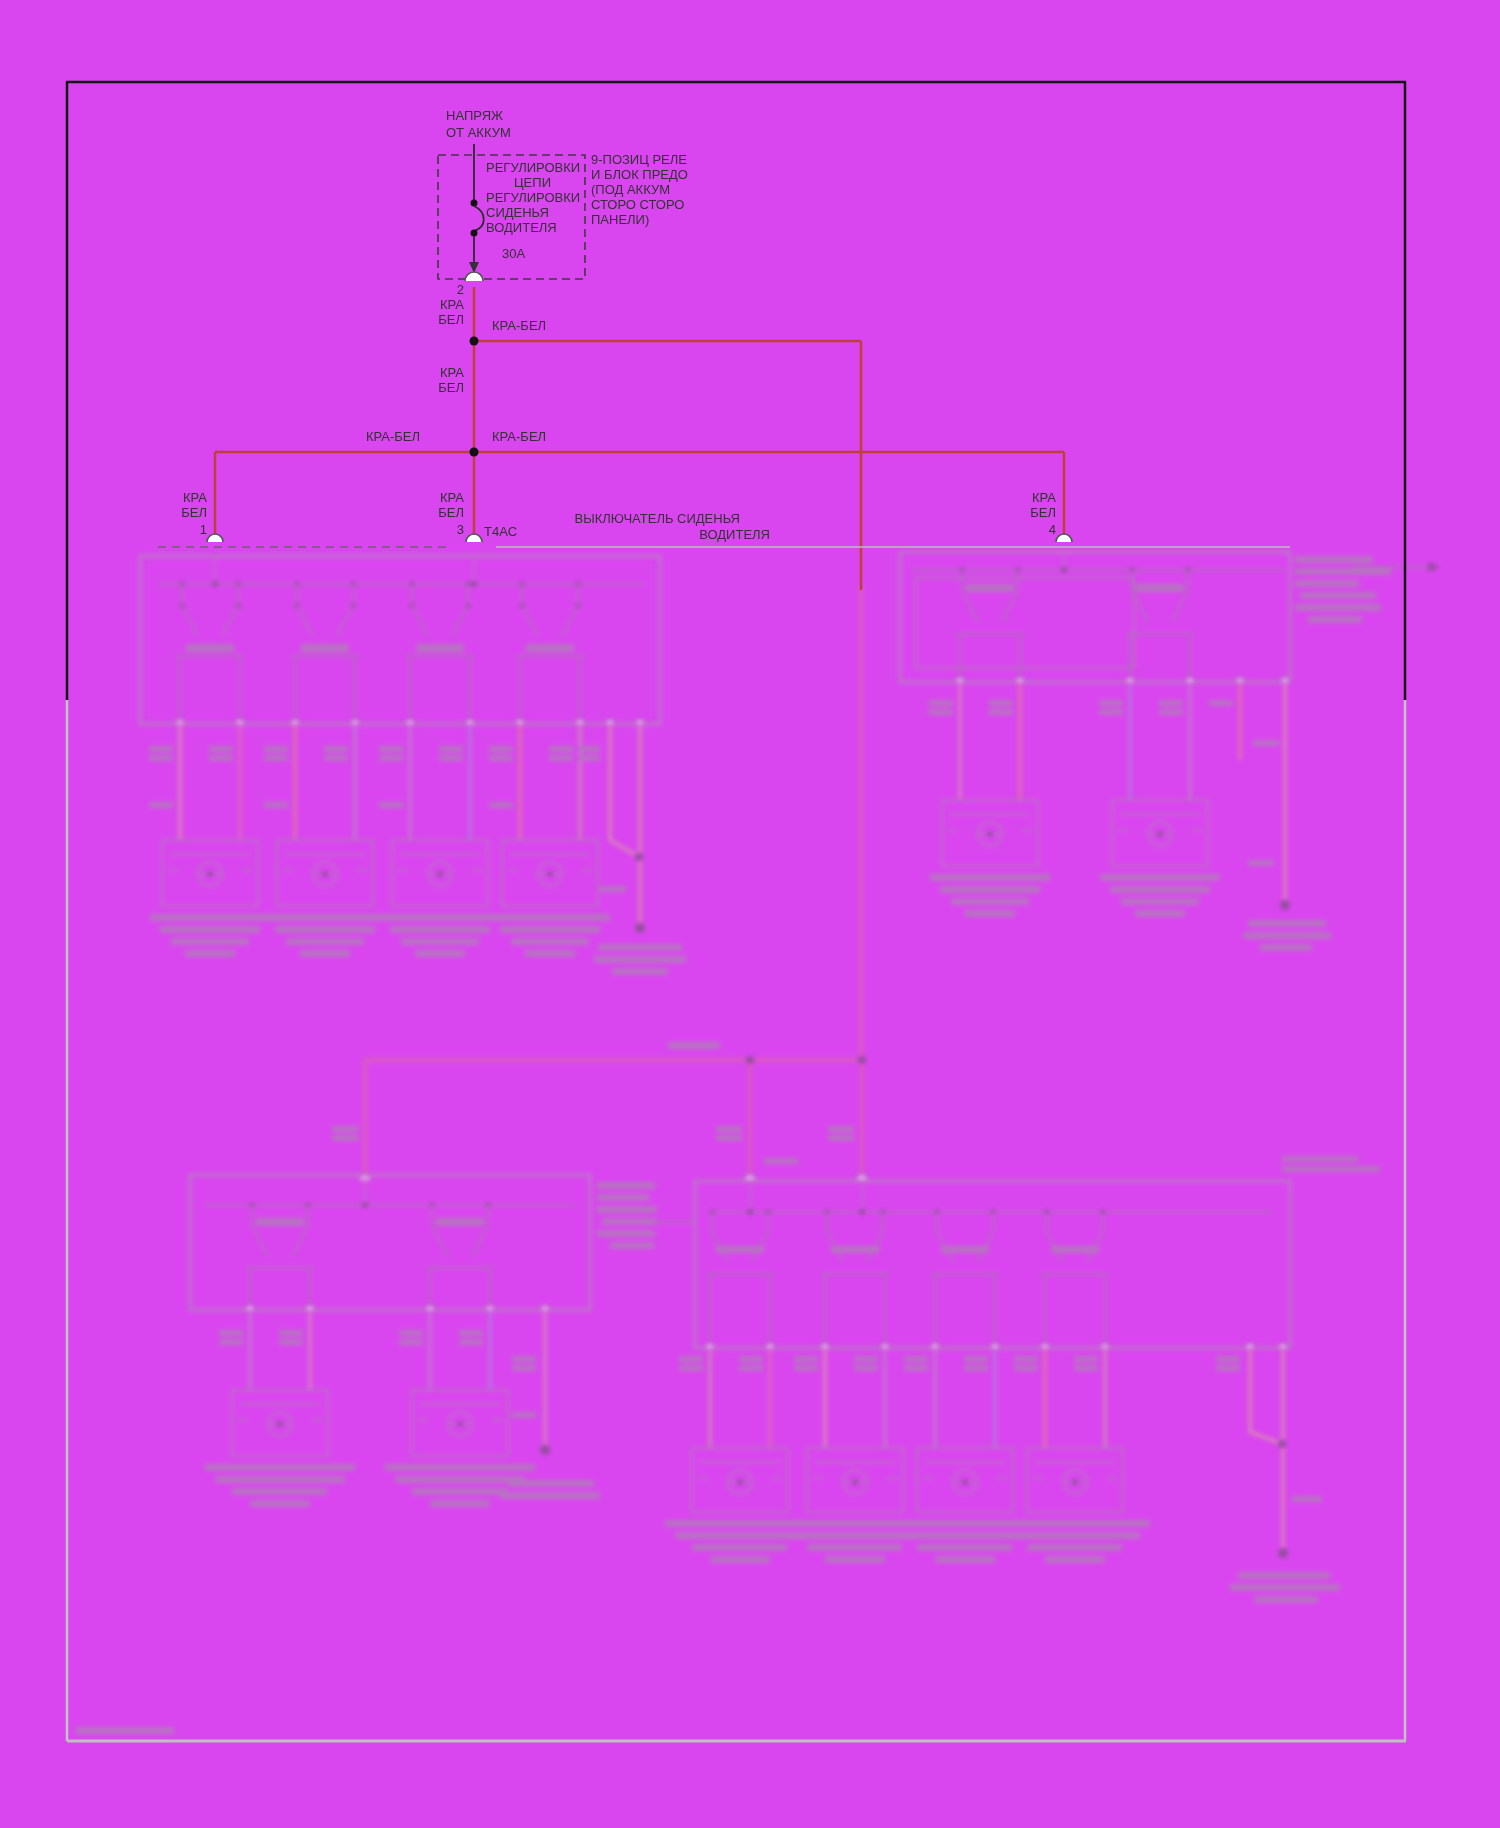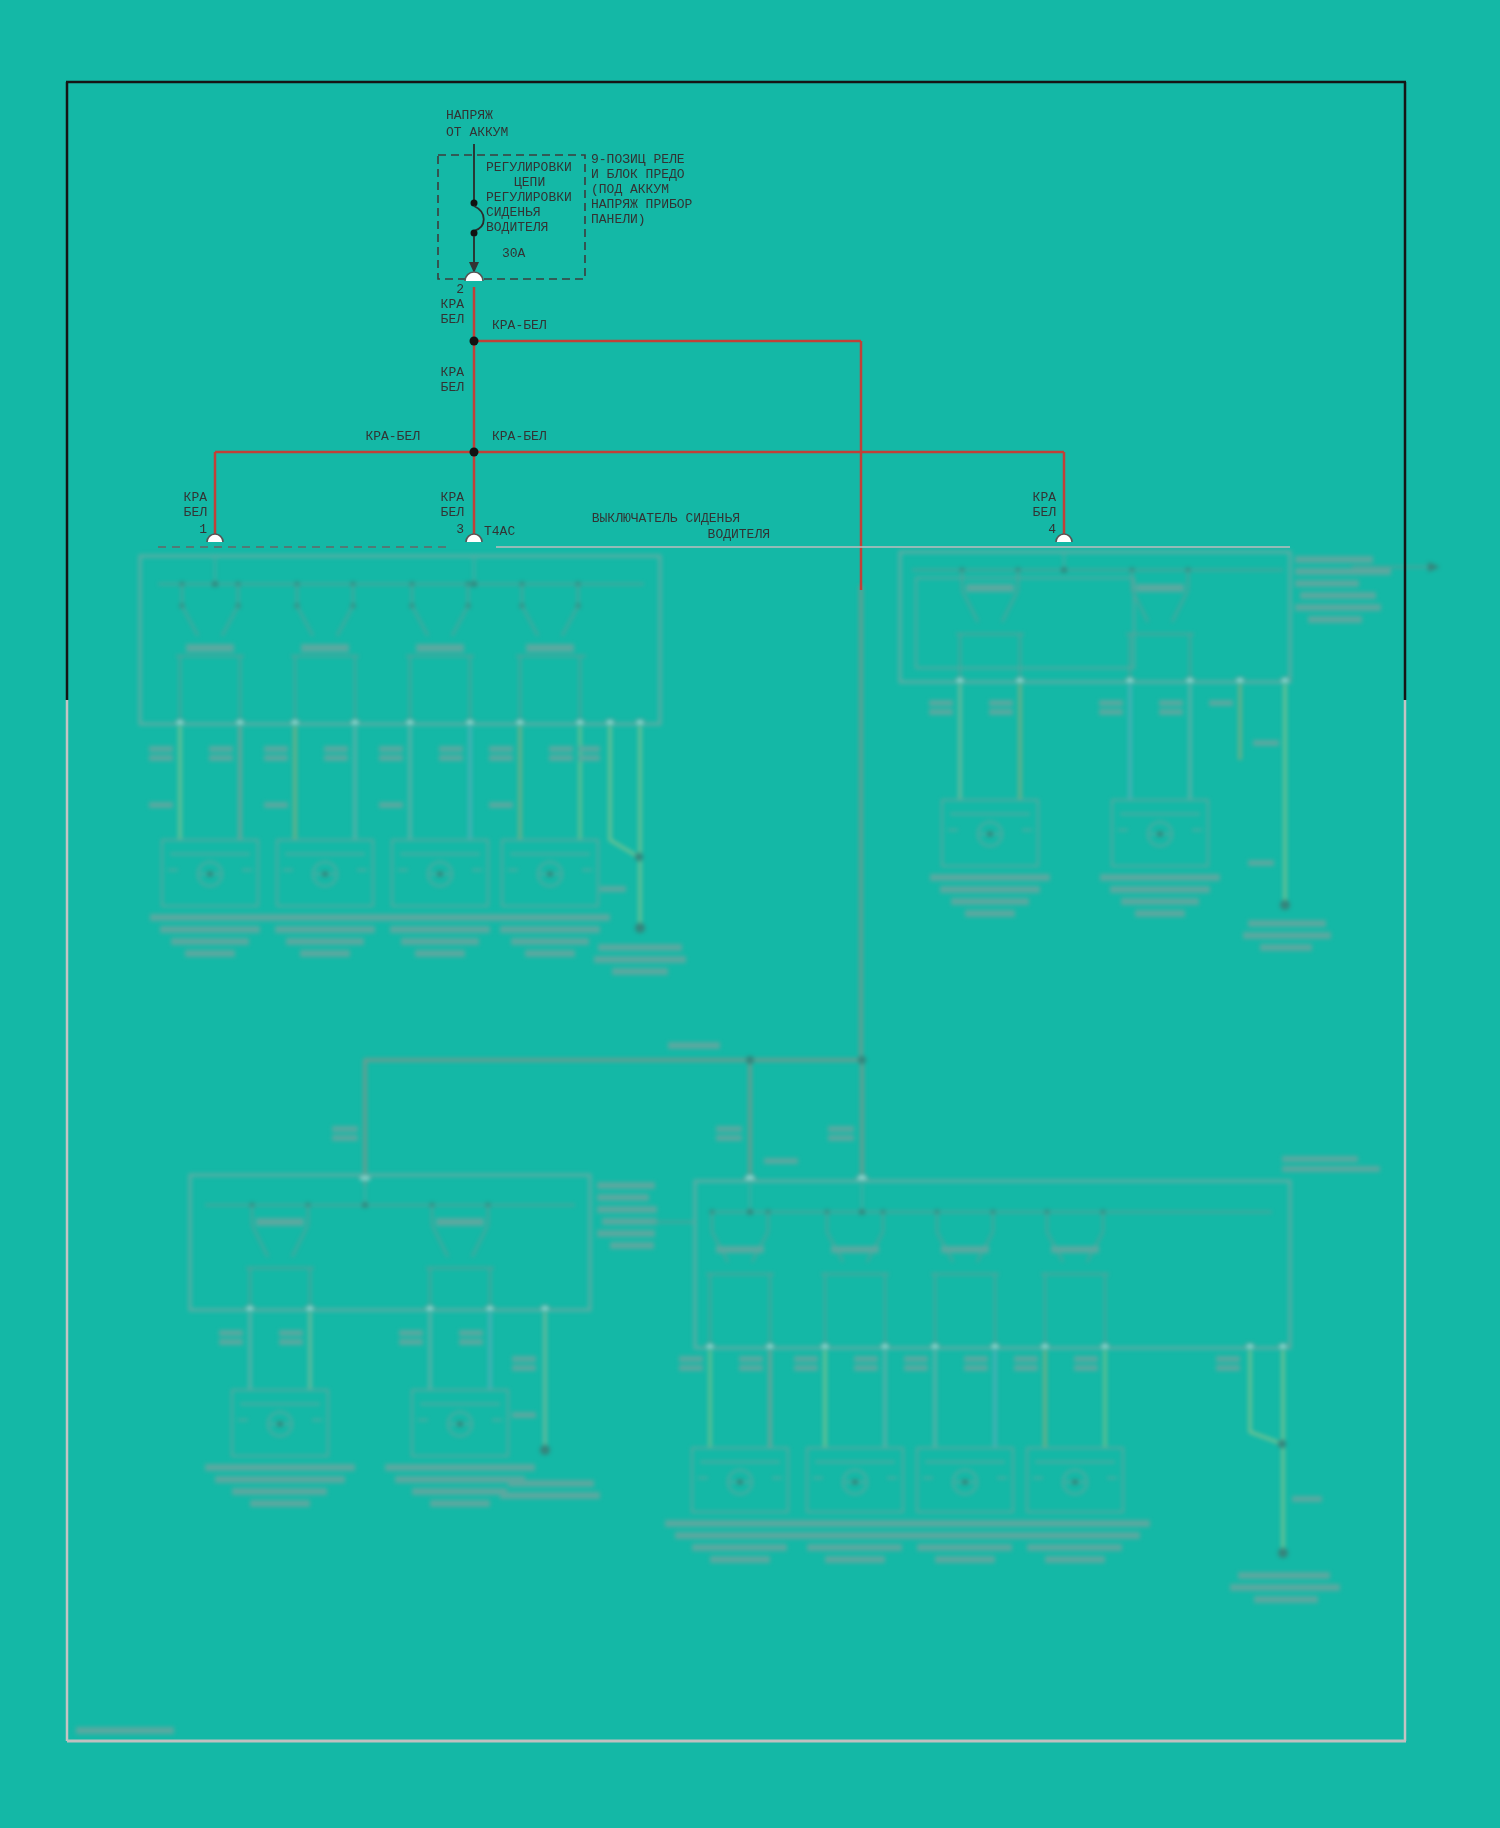--- a/index.html
+++ b/index.html
@@ -1,19 +1,19 @@
 <!DOCTYPE html>
 <html style="--text: #333333; --wire-red: #c04038; --wire-pink: #dd7a74; --wire-yellow: #d8cc7c; --wire-orange: #e2a45e; --wire-blue: #90a8cc; --wire-tan: #d2bc8e; --wire-olive: #c3c878; --wire-redpink: #e08a88; --wire-gray: #ababab;"><head>
 <meta charset="utf-8">
 <style>
   html,body { margin:0; padding:0; background:#ffffff; }
   #page {
     position:relative; width:1500px; height:1828px;
-    background:#14b8a6; overflow:hidden;
-    font-family:Liberation Mono, monospace;
+    background:#d946ef; overflow:hidden;
+    font-family:Liberation Sans, sans-serif;
   }
   .lbl {
     position:absolute; font-size:13px; line-height:15px;
     color:var(--text,#333); white-space:nowrap;
   }
   .lbl.r { text-align:right; }
   svg.layer { position:absolute; left:0; top:0; }
   #blur-wrap { position:absolute; left:0; top:0; width:1500px; height:1828px;
     filter:blur(2.2px); opacity:.52; }
   
@@ -509,21 +509,21 @@
   <div class="lbl" style="left:486px;top:160px">РЕГУЛИРОВКИ</div>
   <div class="lbl" style="left:514px;top:175px">ЦЕПИ</div>
   <div class="lbl" style="left:486px;top:190px">РЕГУЛИРОВКИ</div>
   <div class="lbl" style="left:486px;top:205px">СИДЕНЬЯ</div>
   <div class="lbl" style="left:486px;top:220px">ВОДИТЕЛЯ</div>
   <div class="lbl" style="left:502px;top:246px">30A</div>
 
   <div class="lbl" style="left:591px;top:152px">9-ПОЗИЦ РЕЛЕ</div>
   <div class="lbl" style="left:591px;top:167px">И БЛОК ПРЕДО</div>
   <div class="lbl" style="left:591px;top:182px">(ПОД АККУМ</div>
-  <div class="lbl" style="left:591px;top:197px">НАПРЯЖ ПРИБОР</div>
+  <div class="lbl" style="left:591px;top:197px">СТОРО СТОРО</div>
   <div class="lbl" style="left:591px;top:212px">ПАНЕЛИ)</div>
 
   <div class="lbl r" style="right:1036px;top:282px">2</div>
   <div class="lbl r" style="right:1036px;top:297px">КРА</div>
   <div class="lbl r" style="right:1036px;top:312px">БЕЛ</div>
   <div class="lbl" style="left:492px;top:318px">КРА-БЕЛ</div>
 
   <div class="lbl r" style="right:1036px;top:365px">КРА</div>
   <div class="lbl r" style="right:1036px;top:380px">БЕЛ</div>
 

